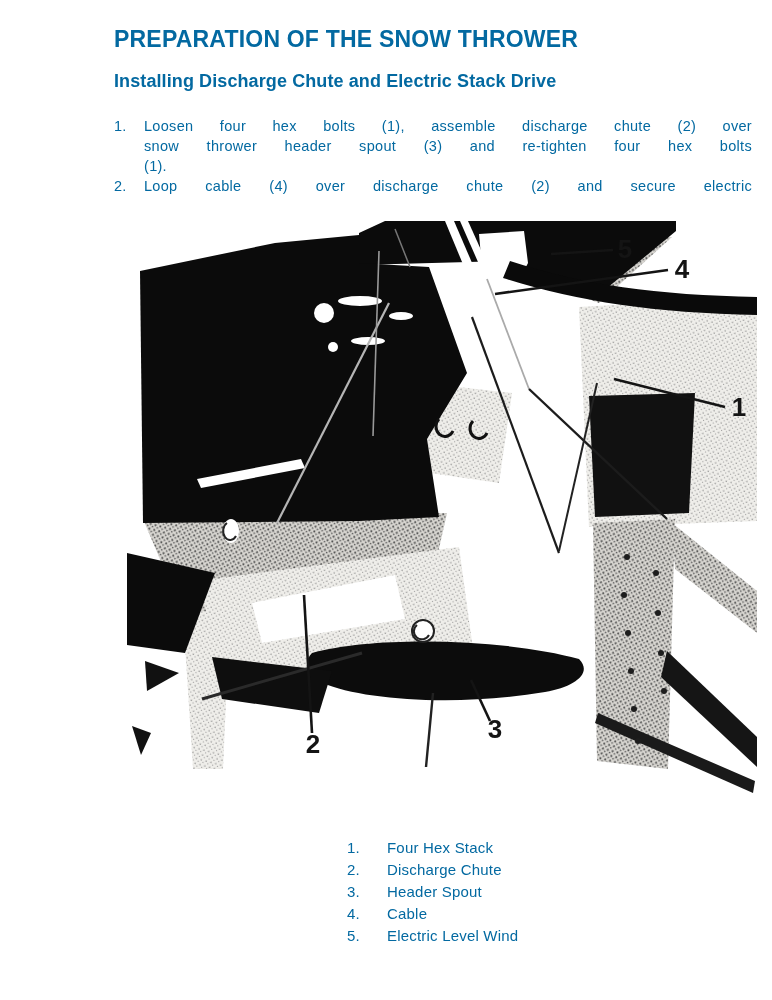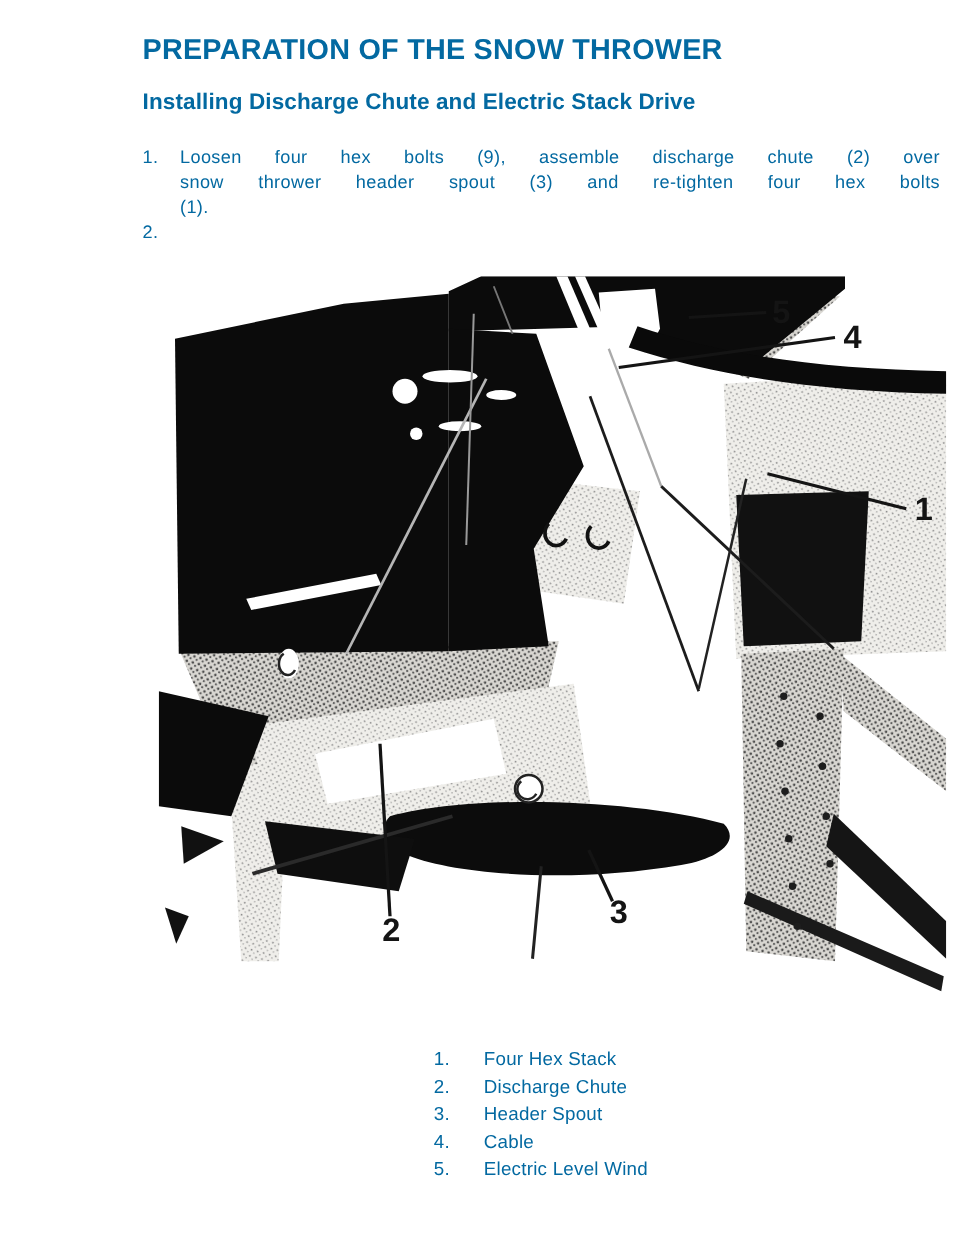--- a/index.html
+++ b/index.html
@@ -45,28 +45,29 @@
 <div class="page">
 
   <h1 class="title">PREPARATION OF THE SNOW THROWER</h1>
 
   <h2 class="subtitle">Installing Discharge Chute and Electric Stack Drive</h2>
 
   <div class="instructions">
     <div class="instruction">
       <span class="num">1.</span>
       <span class="body">
-        <span class="iline">Loosen four hex bolts (9), assemble discharge chute (2) over</span>
+        <span class="iline">Loosen four hex bolts (1), assemble discharge chute (2) over</span>
         <span class="iline">snow thrower header spout (3) and re-tighten four hex bolts</span>
         <span class="iline last">(1).</span>
       </span>
     </div>
     <div class="instruction">
       <span class="num">2.</span>
       <span class="body">
+        <span class="iline">Loop cable (4) over discharge chute (2) and secure electric</span>
       </span>
     </div>
   </div>
 
   <figure class="photo-figure">
     <svg width="630" height="600" viewBox="0 0 630 600">
       <defs>
         <pattern id="htL" width="5" height="5" patternUnits="userSpaceOnUse" patternTransform="rotate(15)">
           <rect width="5" height="5" fill="#efeeea"></rect>
           <circle cx="1.2" cy="1.2" r="0.75" fill="#8d8d8d"></circle>

